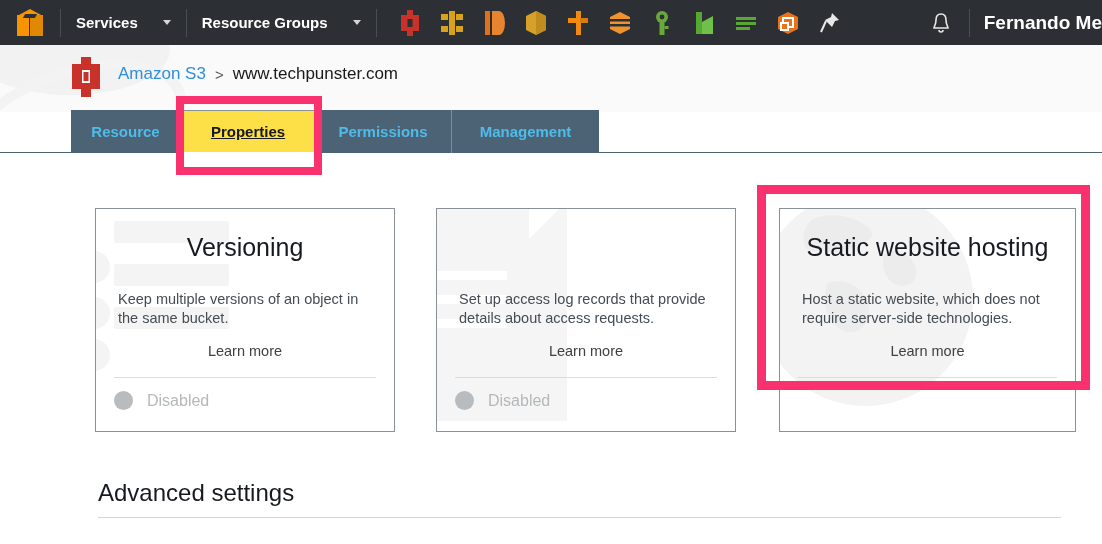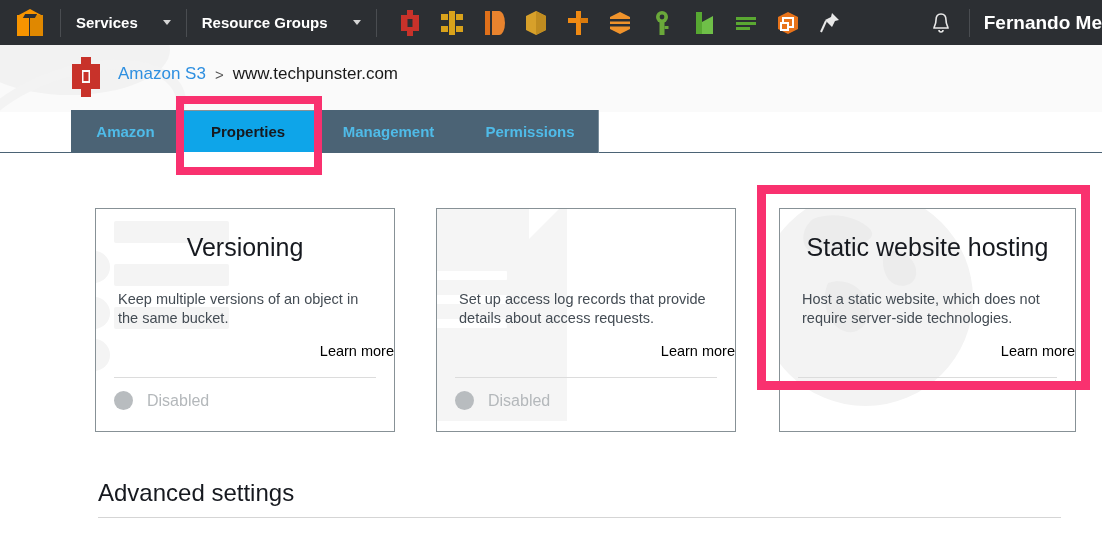--- a/index.html
+++ b/index.html
@@ -113,22 +113,22 @@
     display: flex; height: 43px;
   }
   .tab {
     background: #4b6375;
     color: #4fbbe8;
     font-size: 15px; font-weight: bold;
     display: flex; align-items: center; justify-content: center;
     border-right: 1px solid #7a8e9c;
   }
   .tab.t0 { width: 110px; }
-  .tab.t1 { width: 134px; background: #0ea5e9; color: #16191f;
-            border: 1px solid #879196; border-bottom: 1px solid #ffffff; }
+  .tab.t1 { width: 134px; background: #fde047; color: #16191f;
+            border: 1px solid #879196; border-bottom: 1px solid #ffffff; text-decoration: underline; }
   .tab.t2 { width: 137px; }
   .tab.t3 { width: 147px; border-right: none; }
   .tab-underline {
     position: absolute; left: 0; top: 42px;
     width: 1102px; height: 1px; background: #4b6375;
   }
 
   
   .ann-tab {
     position: absolute; left: 176px; top: 96px;
@@ -184,22 +184,22 @@
     position: absolute; left: 0; top: 24px; width: 100%;
     text-align: center;
     font-size: 25px; color: #16191f; font-weight: normal;
   }
   .card-desc {
     position: absolute; left: 22px; top: 81px; width: calc(100% - 44px);
     font-size: 14.5px; color: #444c54; line-height: 19px;
   }
   .card-link {
     position: absolute; left: 0; top: 134px; width: 100%;
-    text-align: right;
-    font-size: 14.5px; color: #000000;
+    text-align: center;
+    font-size: 14.5px; color: #404040;
   }
   .card-div {
     position: absolute; left: 18px; top: 168px;
     width: calc(100% - 36px); height: 1px; background: #dcdcdc;
   }
   .card-status {
     position: absolute; left: 18px; top: 182px;
     display: flex; align-items: center; gap: 14px;
   }
   .dot { width: 19px; height: 19px; border-radius: 50%; background: #b8bcbf; }
@@ -369,30 +369,30 @@
 <div class="crumb">
   <span class="lnk">Amazon S3</span>
   <span class="sep">&gt;</span>
   <span class="cur">www.techpunster.com</span>
 </div>
 
 <div class="tabstrip">
   <div class="tab-underline"></div>
   <div class="tabs">
     <div class="tab t0">
-      <span>Amazon</span>
+      <span>Resource</span>
     </div>
     <div class="tab t1">
       <span>Properties</span>
     </div>
+    <div class="tab t2">
+      <span>Permissions</span>
+    </div>
     <div class="tab t3">
       <span>Management</span>
-    </div>
-    <div class="tab t2">
-      <span>Permissions</span>
     </div>
   </div>
 </div>
 
 <div class="ann-tab"></div>
 
 <div class="cards">
 
   <div class="card c0">
     <div class="wm">

